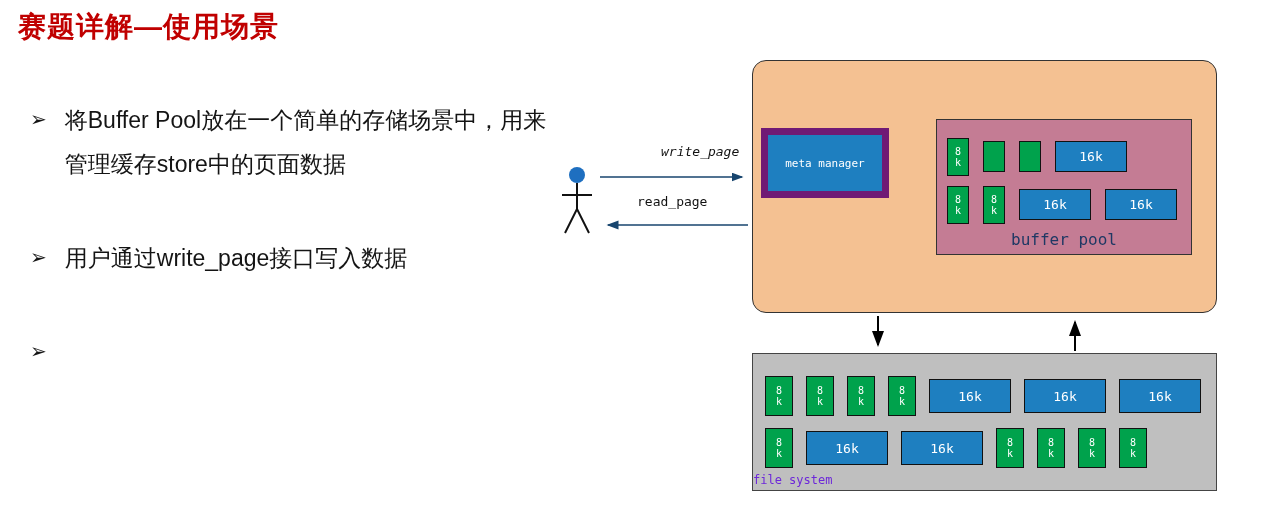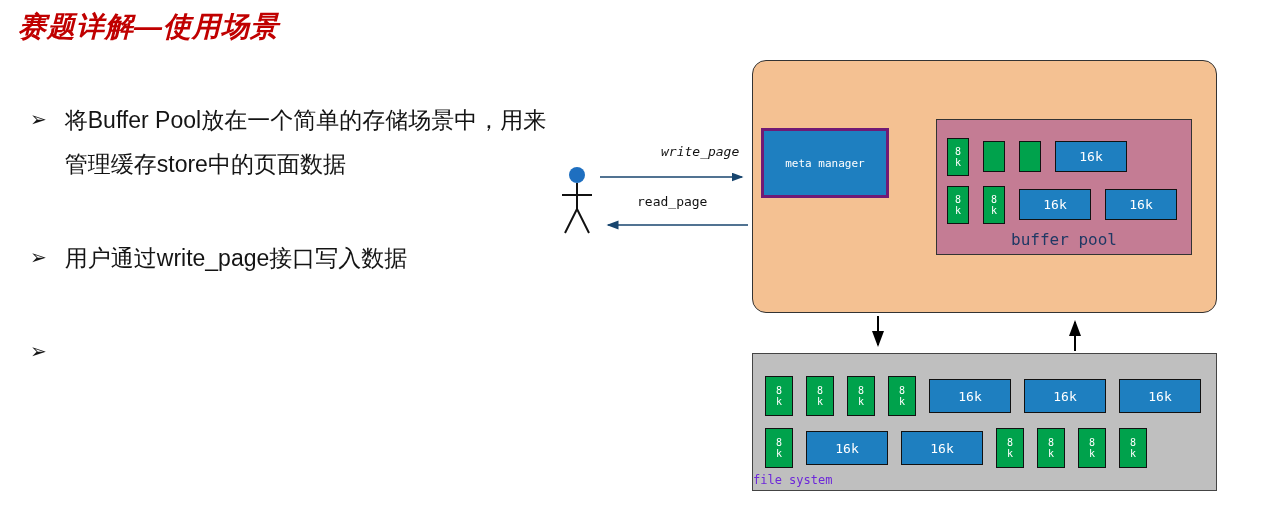--- a/index.html
+++ b/index.html
@@ -4,21 +4,20 @@
 <style>
   html,body { margin:0; padding:0; background:#fff; }
   .slide {
     position:relative; width:1271px; height:532px; background:#ffffff;
     font-family:"Liberation Sans", sans-serif; overflow:hidden;
   }
   .title {
     position:absolute; left:18px; top:8px; margin:0;
     font-size:28px; font-weight:bold; color:var(--title-red,#C00000);
     letter-spacing:1px;
-    font-style:italic;
   }
   .bullets { position:absolute; left:30px; top:98px; width:532px; }
   .bullet { display:flex; margin-bottom:50px; color:#141414; }
   .bullet .marker { flex:0 0 auto; margin-right:18px; font-size:20px; line-height:2.15; color:#141414; }
   .bullet .btext { font-size:23px; line-height:1.92; }
 
   
   .overlay { position:absolute; left:0; top:0; pointer-events:none; }
 
   .arrow-label {
@@ -31,21 +30,21 @@
   .person { position:absolute; left:556px; top:166px; }
 
   
   .orange {
     position:absolute; left:752px; top:60px; width:465px; height:253px;
     background:var(--panel-orange,#F4C192); border:1.5px solid #333; border-radius:14px;
     box-sizing:border-box;
   }
   .mgr {
     position:absolute; left:8px; width:128px; height:70px;
-    background:var(--box-blue,#1E7FC0); border:3px solid #701a75;
+    background:var(--box-blue,#1E7FC0); border:7px solid #701a75;
     color:#fff; font-family:"DejaVu Sans Mono", monospace; font-size:11px;
     display:flex; align-items:center; justify-content:center; box-sizing:border-box;
   }
   .meta { top:67px; }
   .data { top:152px; }
 
   .pool {
     position:absolute; left:183px; top:58px; width:256px; height:136px;
     background:var(--panel-pink,#C47C94); border:1px solid #333; box-sizing:border-box;
   }

